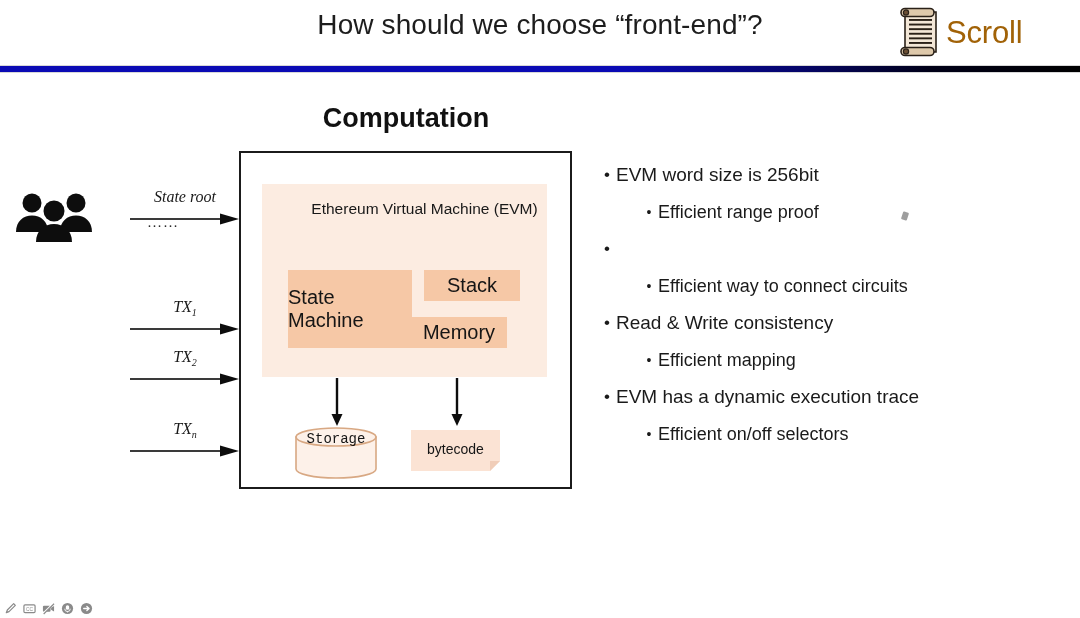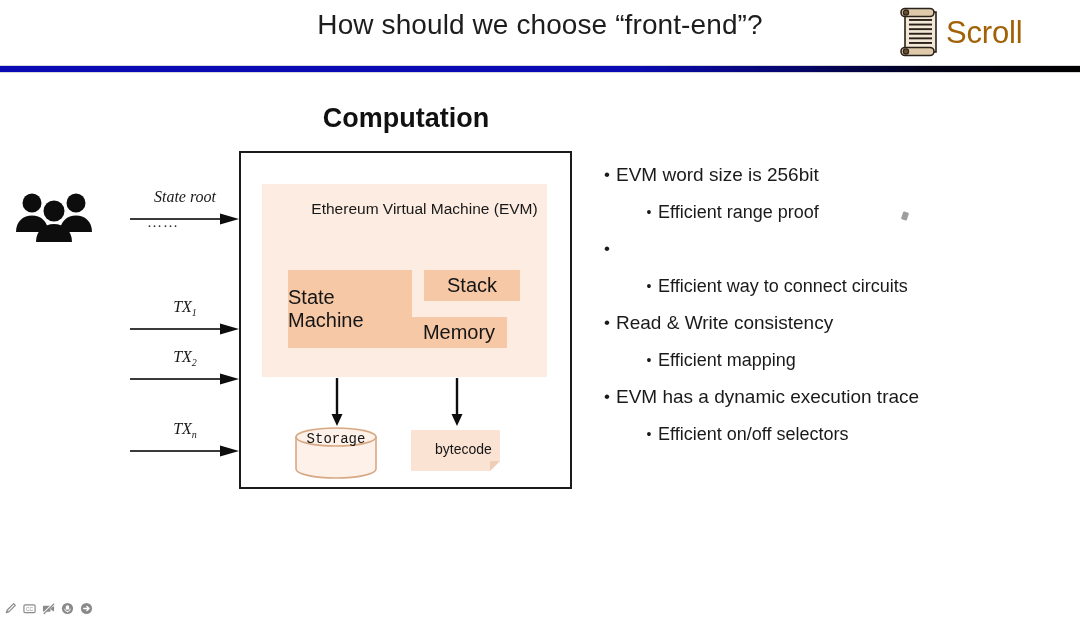--- a/index.html
+++ b/index.html
@@ -226,24 +226,24 @@
     position: absolute;
     left: 411px;
     top: 430px;
     width: 89px;
     height: 41px;
   }
   #bytecode-label {
     position: absolute;
     left: 0; top: 11px;
     width: 89px;
+    text-align: center;
     font-family: "Liberation Sans", sans-serif;
     font-size: 14px;
     color: #151515;
-    padding-left: 24px;
   }
 
   
   #bullets {
     position: absolute;
     left: 598px;
     top: 160px;
     width: 470px;
   }
   .bullet {

